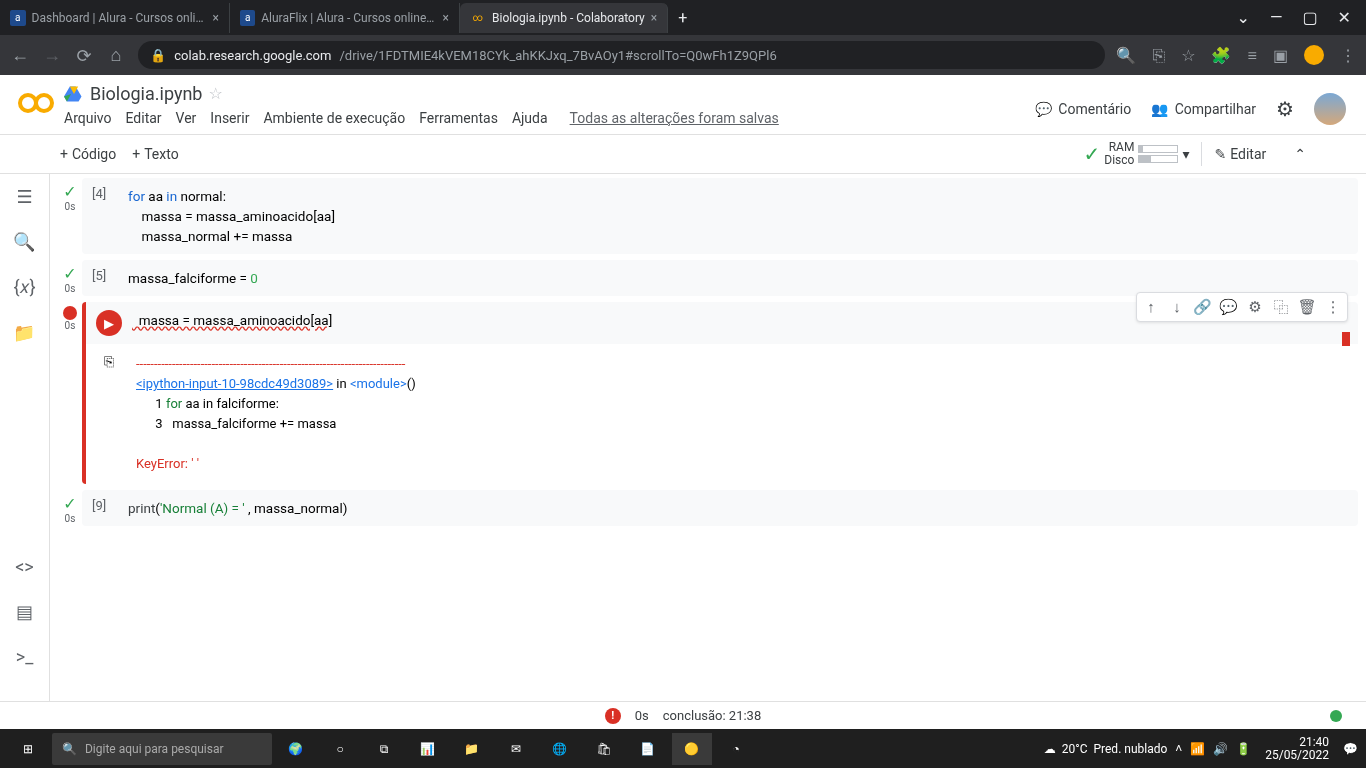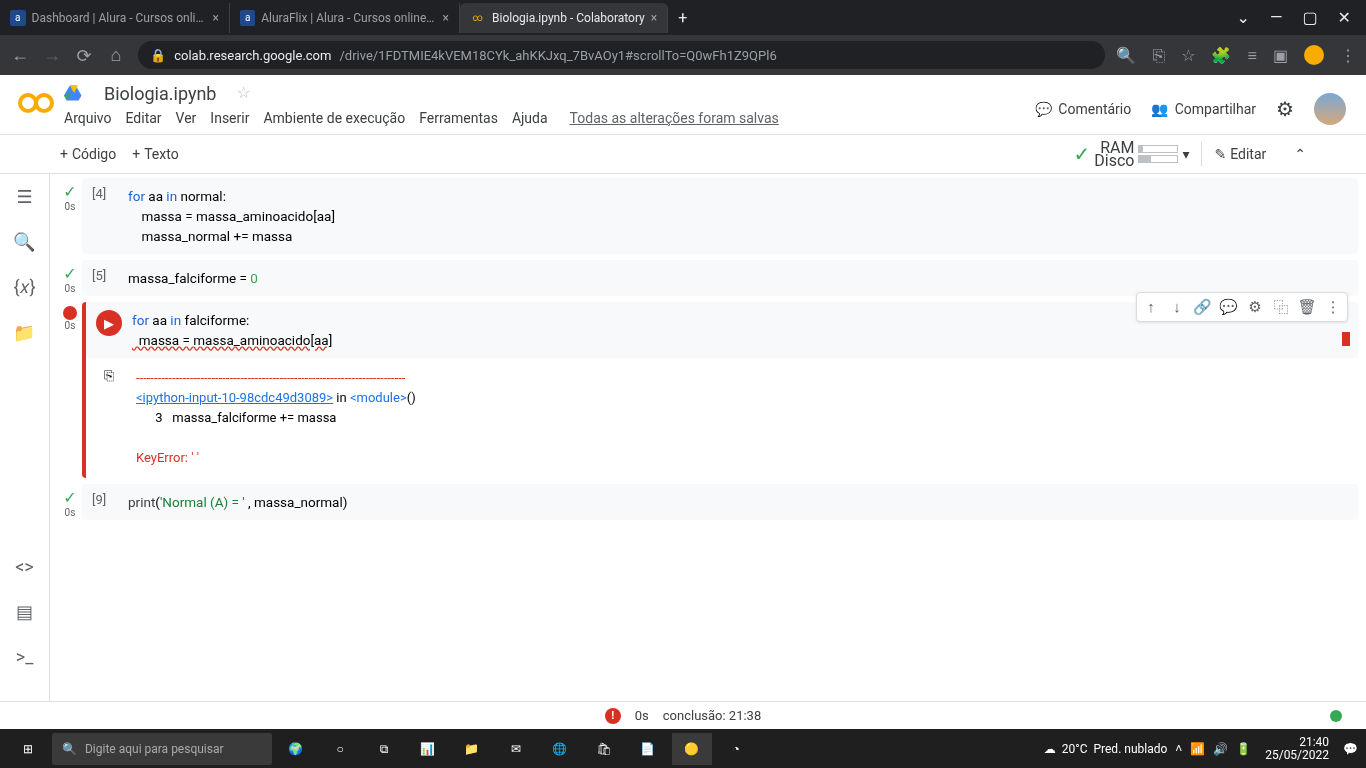--- a/index.html
+++ b/index.html
@@ -16,37 +16,37 @@
 .addr-bar { background: #35363a; height: 40px; display: flex; align-items: center; padding: 0 10px; gap: 12px; color: #9aa0a6; }
 .addr-bar .nav-icon { width: 20px; cursor: pointer; font-size: 18px; text-align: center; }
 .url-box { flex: 1; background: #202124; border-radius: 20px; height: 28px; display: flex; align-items: center; padding: 0 12px; font-size: 13px; color: #9aa0a6; gap: 8px; }
 .url-domain { color: #e8eaed; }
 .addr-right { display: flex; gap: 16px; align-items: center; }
 
 
 .colab-header { background: #fff; padding: 8px 16px 0; border-bottom: 1px solid #e0e0e0; display: flex; }
 .colab-logo { width: 40px; height: 40px; margin-right: 8px; }
 .colab-title-area { flex: 1; }
-.title-row { display: flex; gap: 20px; }
+.title-row { display: flex; align-items: center; gap: 6px; }
 .drive-icon { width: 20px; height: 20px; }
 .nb-title { font-size: 18px; color: #3c4043; }
 .star-icon { color: #bdc1c6; cursor: pointer; }
 .menu-row { display: flex; gap: 14px; padding: 6px 0 8px; font-size: 14px; color: #3c4043; }
 .menu-item { cursor: pointer; }
 .save-status { color: #5f6368; text-decoration: underline; margin-left: 8px; }
 .header-actions { display: flex; align-items: center; gap: 20px; color: #3c4043; font-size: 14px; padding-right: 4px; }
 .hdr-btn { display: flex; align-items: center; gap: 6px; cursor: pointer; }
 .avatar { width: 32px; height: 32px; border-radius: 50%; background: linear-gradient(#7ba8d4, #d4a87b); }
 
 
 .toolbar { display: flex; align-items: center; padding: 6px 60px 6px; border-bottom: 1px solid #e0e0e0; font-size: 14px; color: #3c4043; }
 .tool-btn { display: flex; align-items: center; gap: 4px; cursor: pointer; margin-right: 16px; }
 .tool-right { margin-left: auto; display: flex; align-items: center; gap: 12px; }
 .resource { display: flex; align-items: center; gap: 4px; }
-.res-labels { font-size: 16px; text-align: right; line-height: 13px; }
+.res-labels { font-size: 12px; text-align: right; line-height: 13px; }
 .res-bars { display: flex; flex-direction: column; gap: 2px; }
 .res-bar { width: 40px; height: 8px; border: 1px solid #bdc1c6; }
 .res-bar-fill { height: 100%; background: #bdc1c6; }
 .green-check { color: #34a853; font-size: 20px; }
 
 
 .main { display: flex; height: calc(100% - 75px - 60px - 36px - 30px - 40px); }
 .left-rail { width: 50px; background: #fff; border-right: 1px solid #e0e0e0; display: flex; flex-direction: column; align-items: center; padding-top: 12px; gap: 24px; color: #5f6368; }
 .rail-icon { font-size: 18px; cursor: pointer; }
 
@@ -258,28 +258,28 @@
       <div class="cell-gutter">
           <span class="err-dot"></span>
           <span>0s</span>
         </div>
       <div class="cell-body" style="flex-direction:column;padding:0;">
         <div style="display:flex;padding:8px 10px;">
           <div class="exec-col">
               <div class="run-btn">▶</div>
             </div>
           <div class="code-col">
-            <div class="code-line"><span class="kw">for</span><span> aa </span><span class="kw">in</span><span> falciforme:</span></div>
             <div class="code-line"><span class="wavy">  massa = massa_aminoacido[aa]</span></div>
           </div>
         </div>
         <div class="output" style="position:relative;">
           <span style="position:absolute;left:18px;top:10px;">⎘</span>
           <div class="output-line"><span class="dash">---------------------------------------------------------------------------</span></div>
           <div class="output-line"><span class="tb-link">&lt;ipython-input-10-98cdc49d3089&gt;</span><span> in </span><span style="color:#1a73e8;margin-top:24px;">&lt;module&gt;</span><span>()</span></div>
+          <div class="output-line"><span>      1 </span><span class="kw2">for</span><span> aa in falciforme:</span></div>
           <div class="output-line">      3   massa_falciforme += massa</div>
           <div class="output-line">&nbsp;</div>
           <div class="output-line"><span class="err-name">KeyError: ' '</span></div>
         </div>
       </div>
       <div class="cell-toolbar">
         <span class="ctb-icon">↑</span>
         <span class="ctb-icon">↓</span>
         <span class="ctb-icon">🔗</span>
         <span class="ctb-icon">💬</span>

